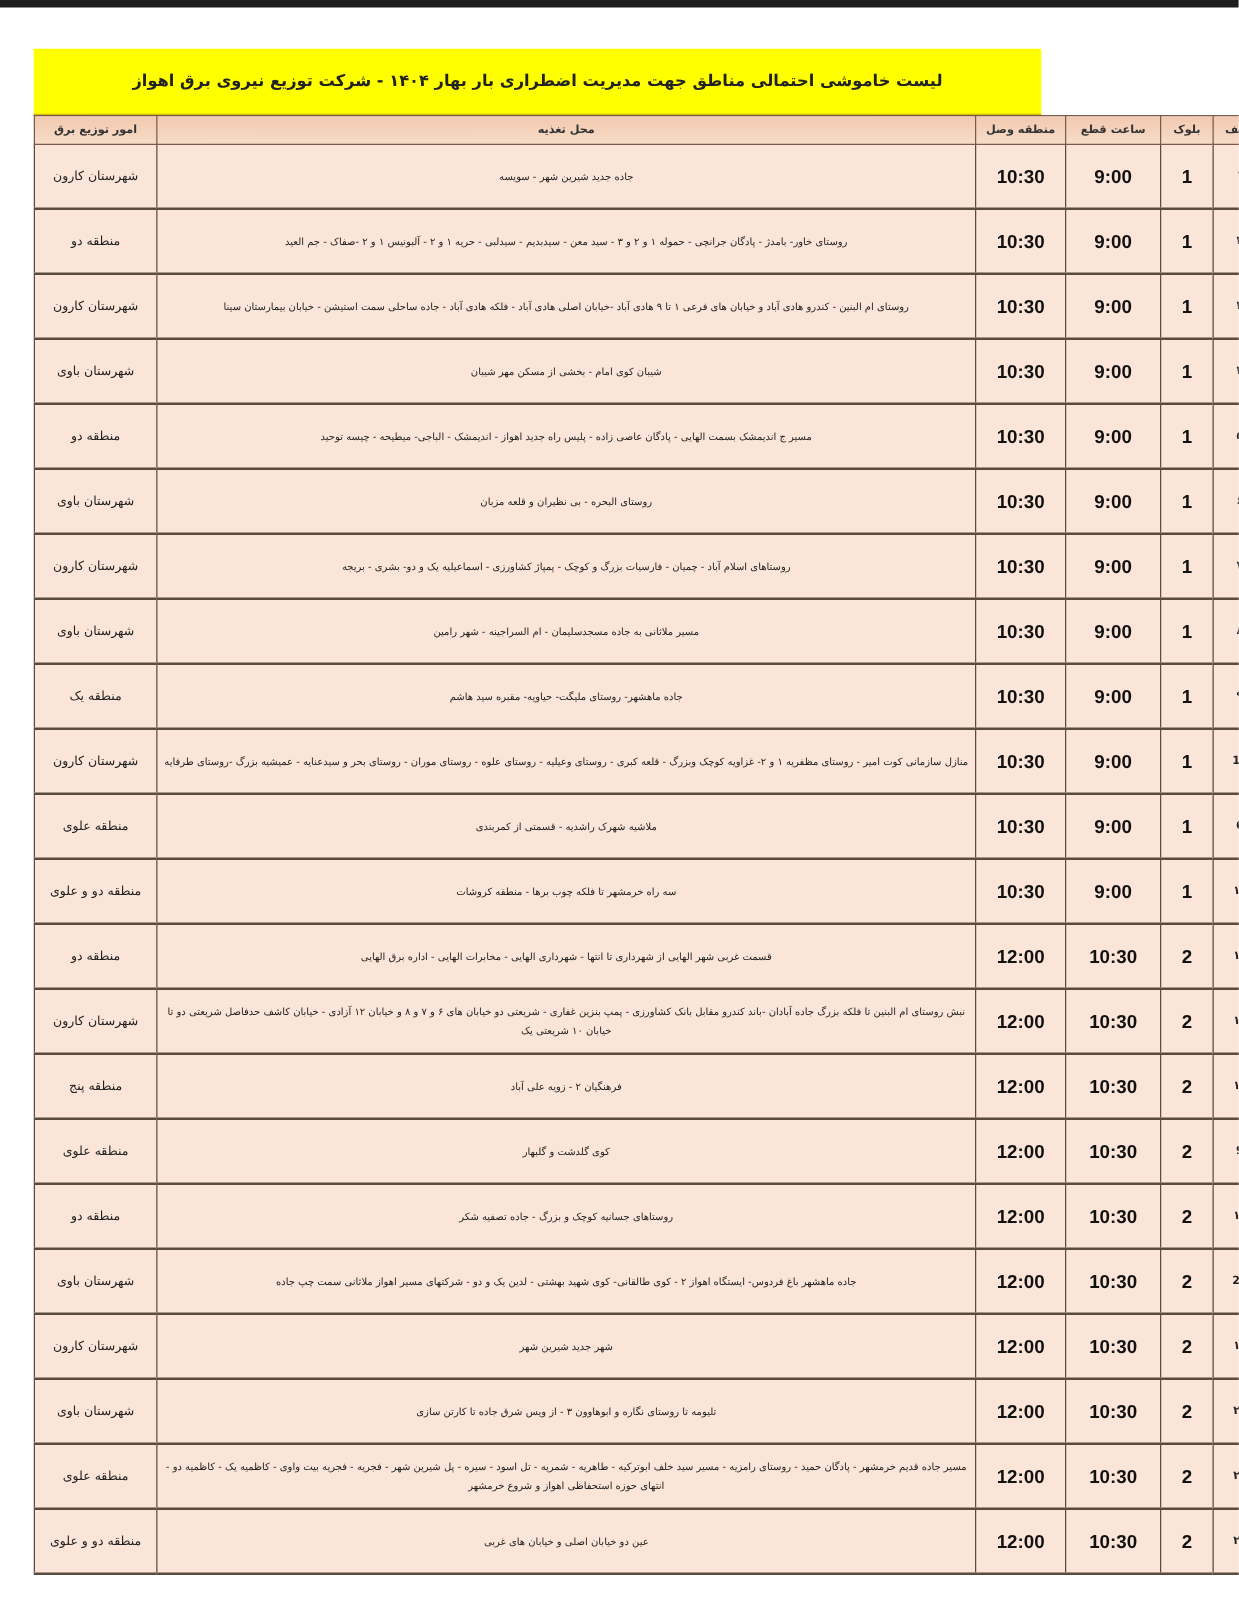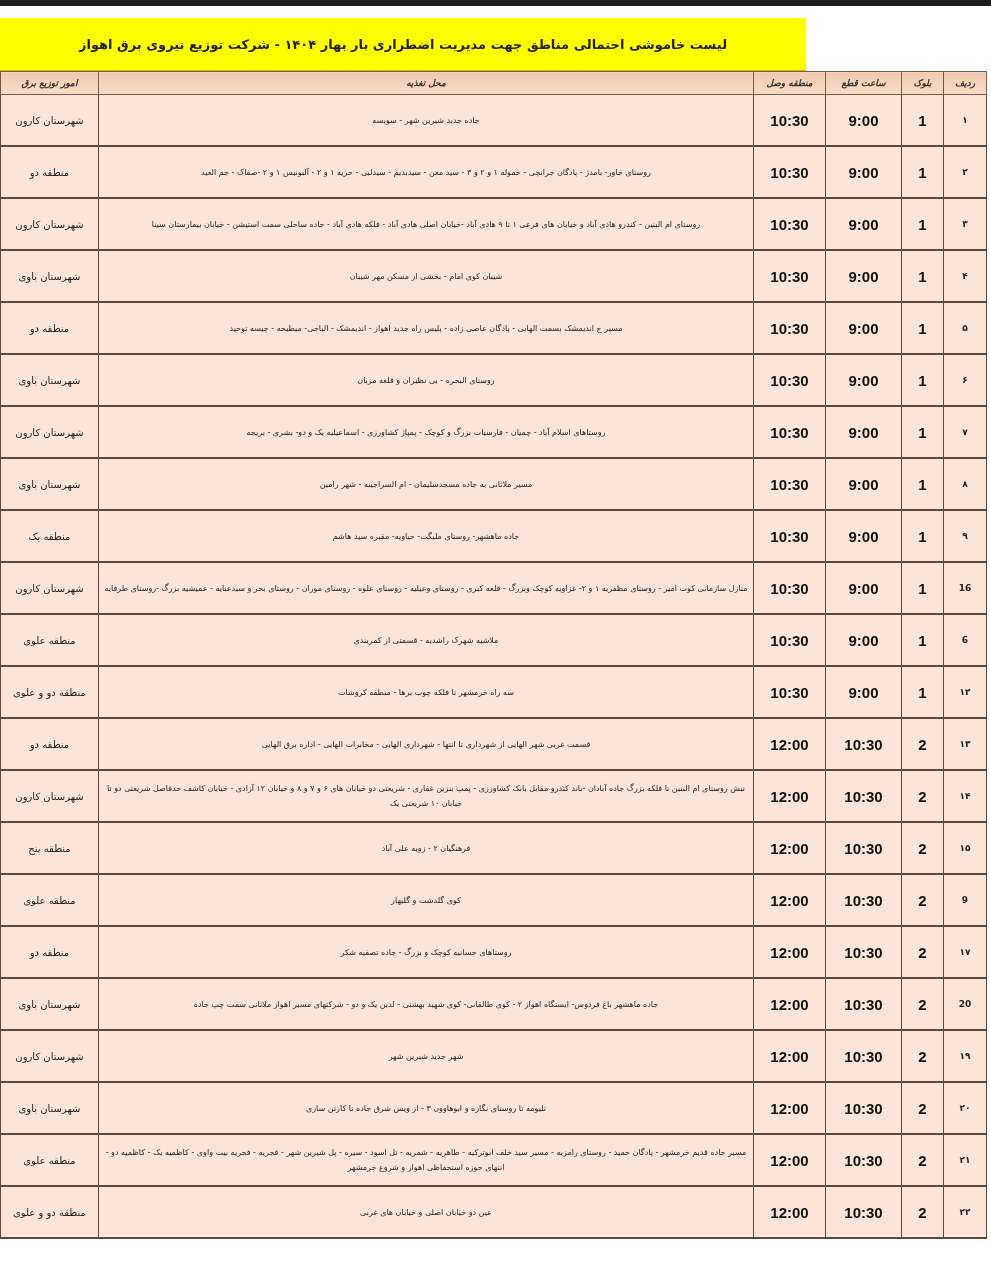--- a/index.html
+++ b/index.html
@@ -1,24 +1,24 @@
 <!DOCTYPE html>
 <html><head>
 <meta charset="utf-8">
 <style>
   html, body { margin:0; padding:0; background:#ffffff; }
   body { width:991px; height:1280px; position:relative; overflow:hidden; font-family:"DejaVu Sans", sans-serif; }
   .topbar { position:absolute; left:0; top:0; width:991px; height:6px; background:#1e1e1e; }
-  .sheet { position:absolute; left:0; top:18px; width:806px; }
+  .sheet { position:absolute; left:0; top:39px; width:806px;padding-left:27px; }
   .title-band { height:52px; background:#ffff00; display:flex; align-items:center; justify-content:center; border-bottom:1px solid #d8b800; }
   .title-band span { font-size:13px; font-weight:bold; color:#222; direction:rtl; }
   .date-band { height:25px; background:#ff0000; display:flex; align-items:center; justify-content:center; }
   .date-band span { font-size:22px; font-weight:bold; color:#3a0000; direction:rtl; letter-spacing:1px; }
   table { border-collapse:collapse; width:986px; table-layout:fixed; direction:rtl; }
-  th { height:22px; background:linear-gradient(#f2c9b0,#f8dcc8); font-size:9px; font-weight:bold; color:#333; border:1px solid #7a5a48; padding:0;font-style:italic; }
+  th { height:22px; background:linear-gradient(#f2c9b0,#f8dcc8); font-size:9px; font-weight:bold; color:#333; border:1px solid #7a5a48; padding:0; }
   td { background:#fbe5d8; border:1px solid #5a4a40; border-width:1px 1px 2px 1px; text-align:center; padding:0 4px; height:50px; color:#222; }
   td.num { font-size:9px; font-weight:bold; }
   td.blk, td.t { font-family:"Liberation Sans", sans-serif; font-weight:bold; font-size:15px; color:#111; }
   td.loc { font-size:8px; font-weight:normal; line-height:15px; }
   td.dist { font-size:10px; font-weight:normal; }
 </style>
 </head>
 <body>
 
 <div class="topbar"></div>

